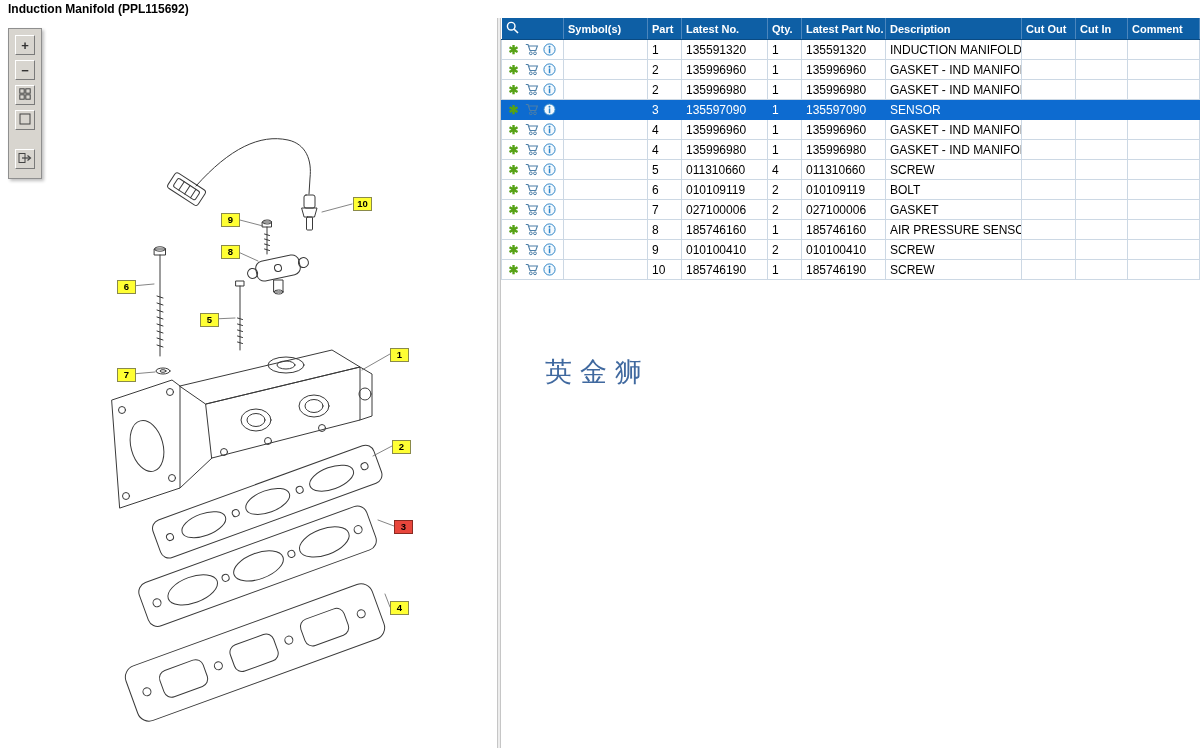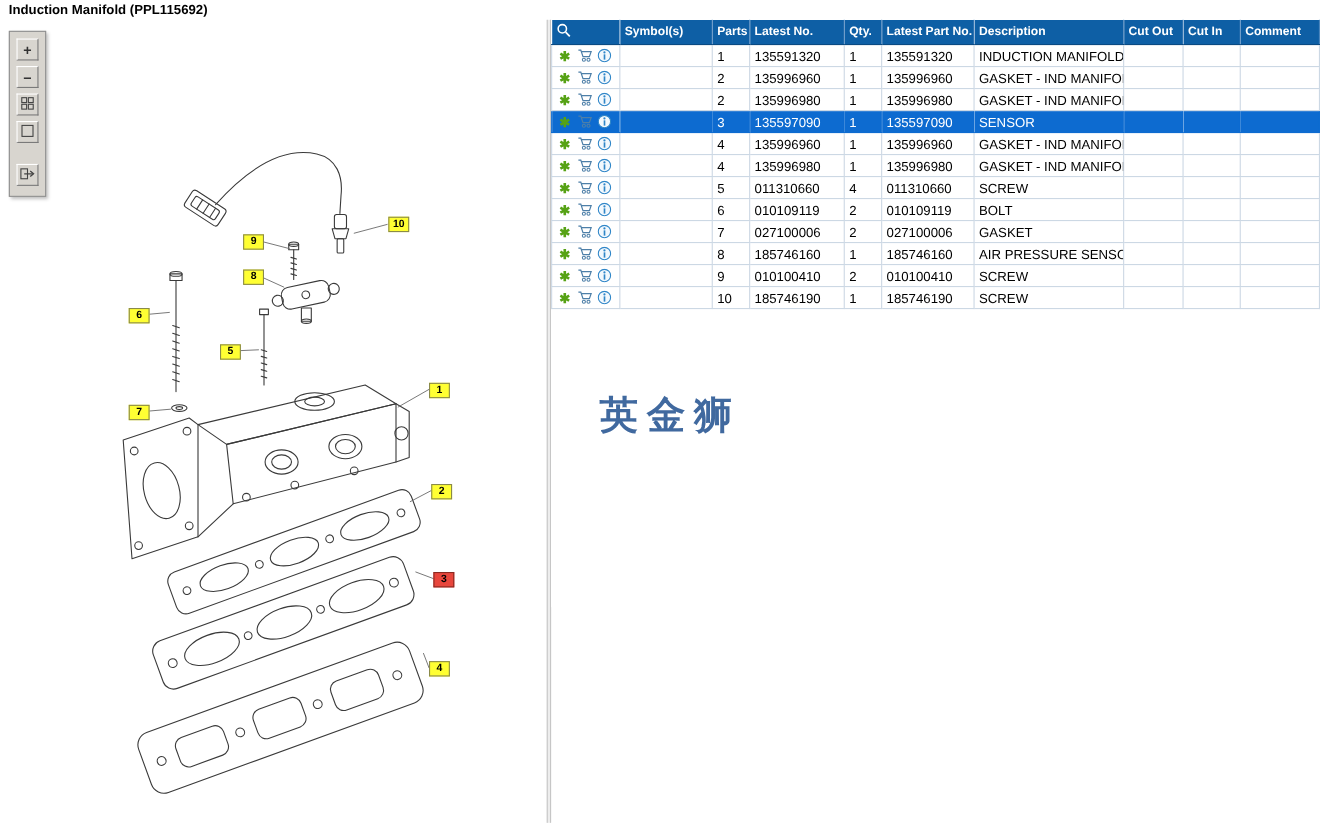--- a/index.html
+++ b/index.html
@@ -52,21 +52,21 @@
   #parts-table td{
     border:1px solid #ccd8e4;padding:1px 4px;height:17px;
     white-space:nowrap;overflow:hidden;background:#fff;
   }
   #parts-table tr.selected td{background:#0d6bd0;color:#fff;border-color:#0d6bd0}
   .icon-row{display:flex;align-items:center;gap:3px}
   .icon{width:15px;height:14px;display:inline-flex;align-items:center;justify-content:center}
   .icon.gear{color:#56a215;font-size:12px;font-weight:bold}
   
   #watermark{
-    position:absolute;left:44px;top:336px;font-size:35px;font-weight:bold;
+    position:absolute;left:44px;top:336px;font-size:27px;font-weight:normal;
     letter-spacing:8px;color:#40699f;font-family:"Liberation Sans",sans-serif;
   }
 </style>
 </head>
 <body>
 
 <div id="title-bar">Induction Manifold (PPL115692)</div>
 
 <div id="drawing-pane">
 
@@ -253,21 +253,21 @@
         <col style="width:52px">
         <col>
     </colgroup>
     <thead id="parts-table-head">
         <tr>
           <th><span><svg width="13" height="13" viewBox="0 0 13 13">
                 <circle cx="5.2" cy="5.2" r="3.8" fill="none" stroke="#fff" stroke-width="1.4"></circle>
                 <line x1="8.2" y1="8.2" x2="12" y2="12" stroke="#fff" stroke-width="1.6"></line>
               </svg></span></th>
           <th>Symbol(s)</th>
-          <th>Parts</th>
+          <th>Part</th>
           <th>Latest No.</th>
           <th>Qty.</th>
           <th>Latest Part No.</th>
           <th>Description</th>
           <th>Cut Out</th>
           <th>Cut In</th>
           <th>Comment</th>
         </tr>
       </thead>
     <tbody id="parts-table-body">

